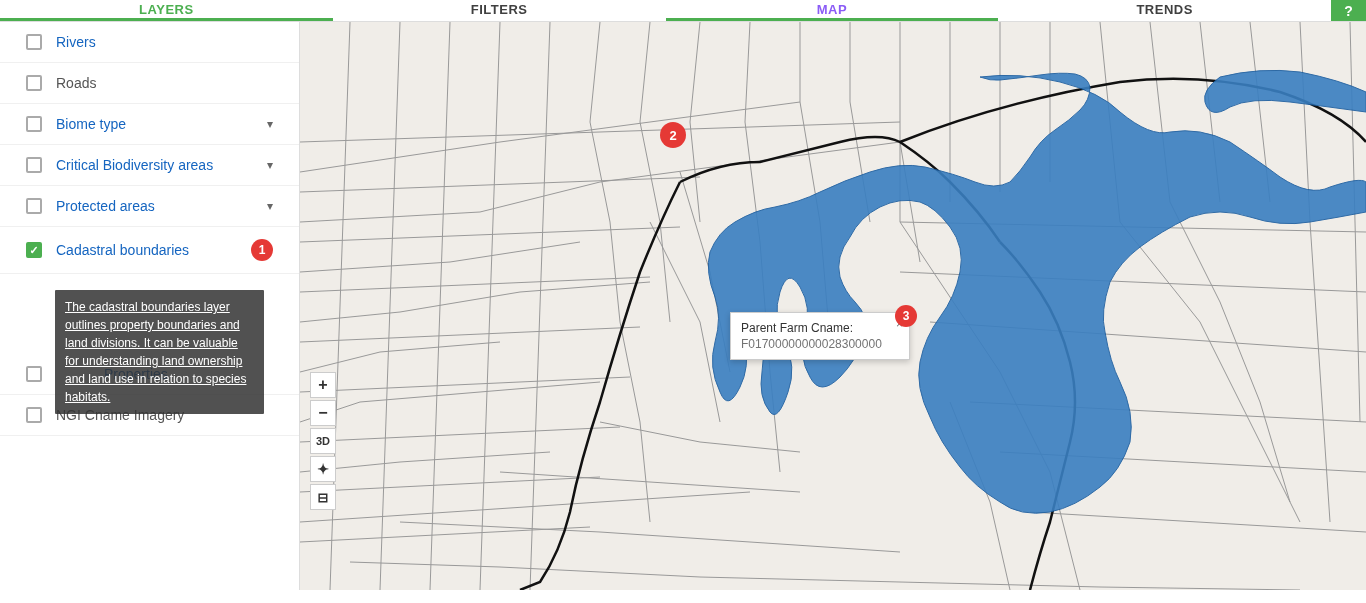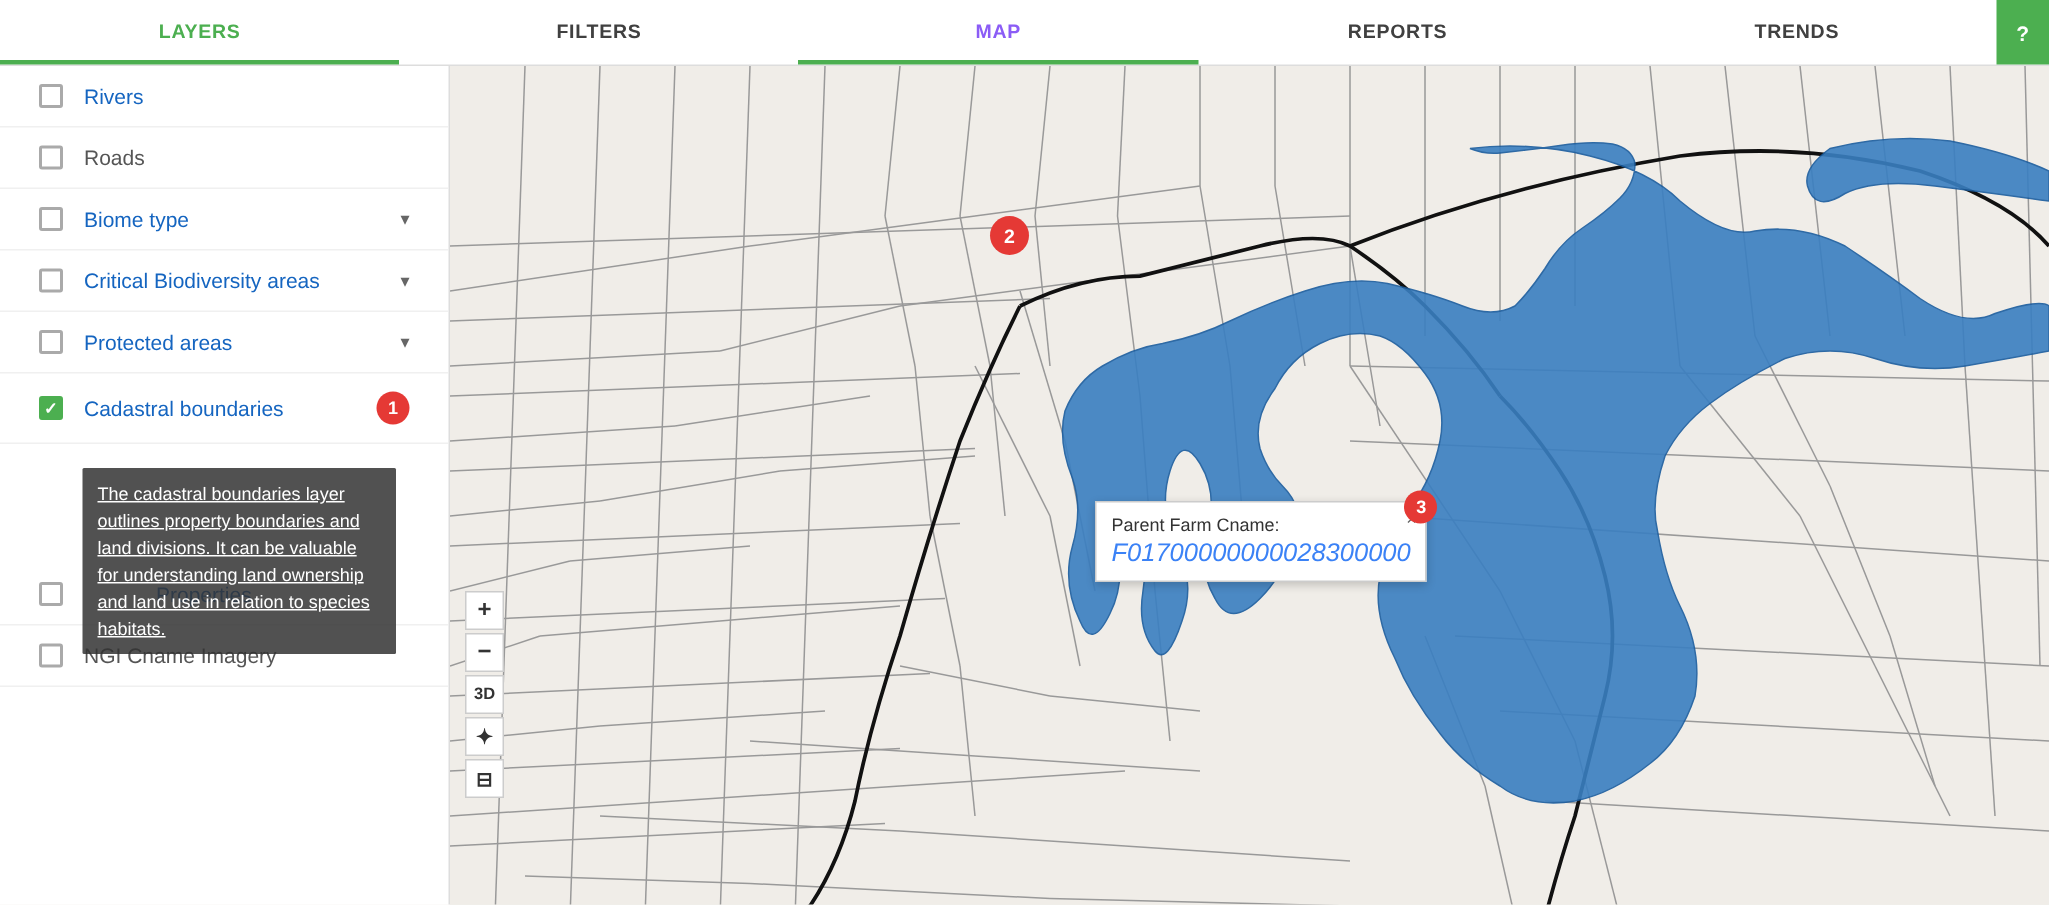--- a/index.html
+++ b/index.html
@@ -1,21 +1,21 @@
 <!DOCTYPE html>
 <html><head>
   <meta charset="utf-8">
   <style>
     * { margin: 0; padding: 0; box-sizing: border-box; }
     body { font-family: Arial, sans-serif; width: 1366px; height: 603px; overflow: hidden; background: #fff; }
 
     
     .nav-bar {
       display: flex;
-      height: 44px;
+      height: 22px;
       border-bottom: 1px solid #ddd;
       background: #fff;
     }
     .nav-item {
       display: flex;
       align-items: center;
       justify-content: center;
       flex: 1;
       font-size: 13px;
       font-weight: 600;
@@ -247,23 +247,20 @@
 <div class="nav-bar">
   <div class="nav-left-section">
     <div class="nav-item active">
       <span>LAYERS</span>
     </div>
     <div class="nav-item">
       <span>FILTERS</span>
     </div>
     <div class="nav-item active" style="color:#8b5cf6; border-bottom:3px solid #4caf50;">
       <span>MAP</span>
-    </div>
-    <div class="nav-item">
-      <span>REPORTS</span>
     </div>
     <div class="nav-item">
       <span>TRENDS</span>
     </div>
   </div>
   <div class="nav-help">
     <span>?</span>
   </div>
 </div>
 
@@ -460,21 +457,21 @@
       " fill="#3a7fc1" stroke="#1a5c9e" stroke-width="1" opacity="0.9"></path>
     </svg>
 
     
     <div class="map-badge" style="left: 360px; top: 100px;">2</div>
 
     
     <div class="map-popup">
       <span class="map-popup-close">×</span>
       <div style="font-size:12px; color:#333;">Parent Farm Cname:</div>
-      <div style="font-size:17px; color:#3b82f6; margin-top:2px;font-style:italic;">F01700000000028300000</div>
+      <div style="font-size:12px; color:#737373; margin-top:2px;">F01700000000028300000</div>
       <div class="popup-badge">3</div>
     </div>
 
     
     <div class="map-controls">
       <div class="map-btn">+</div>
       <div class="map-btn">−</div>
       <div class="map-btn map-btn-3d">3D</div>
       <div class="map-btn map-btn-sun">✦</div>
       <div class="map-btn map-btn-print">⊟</div>

